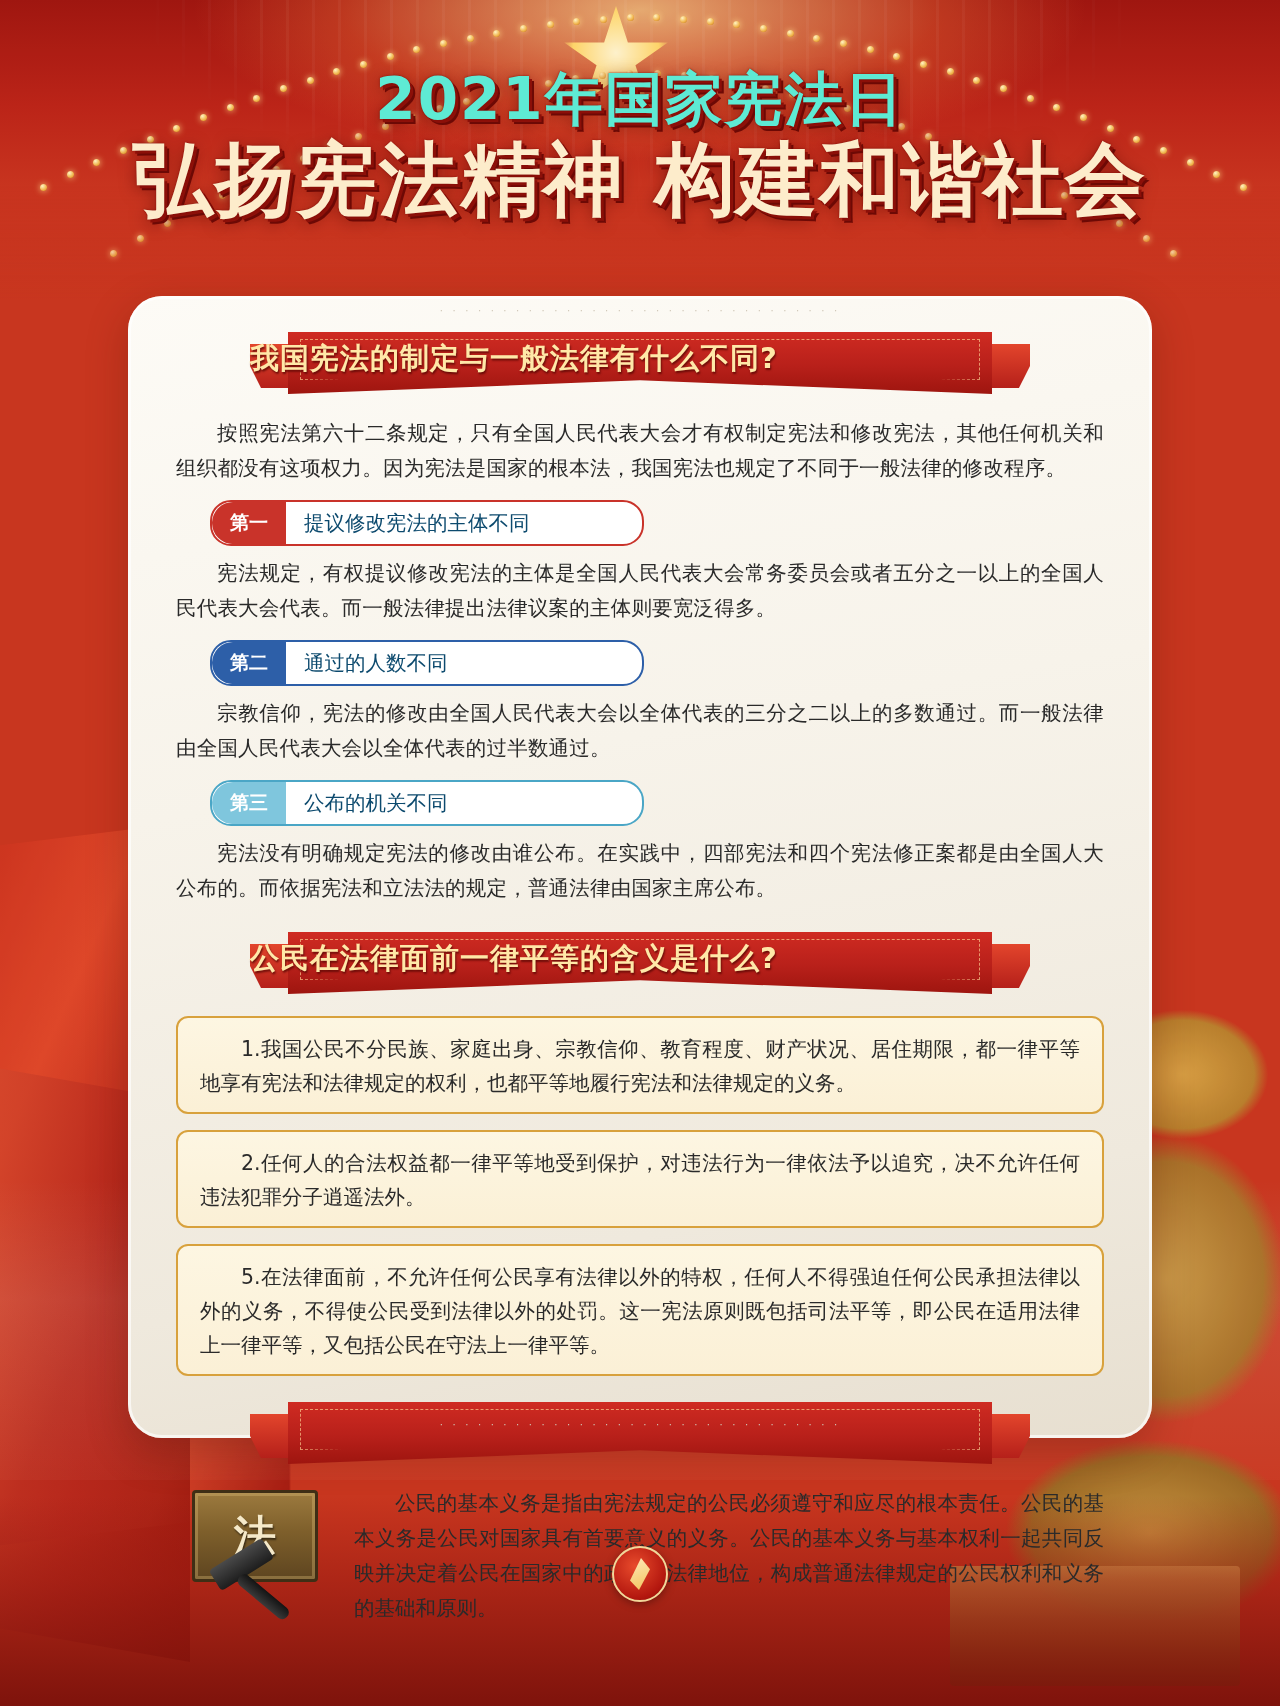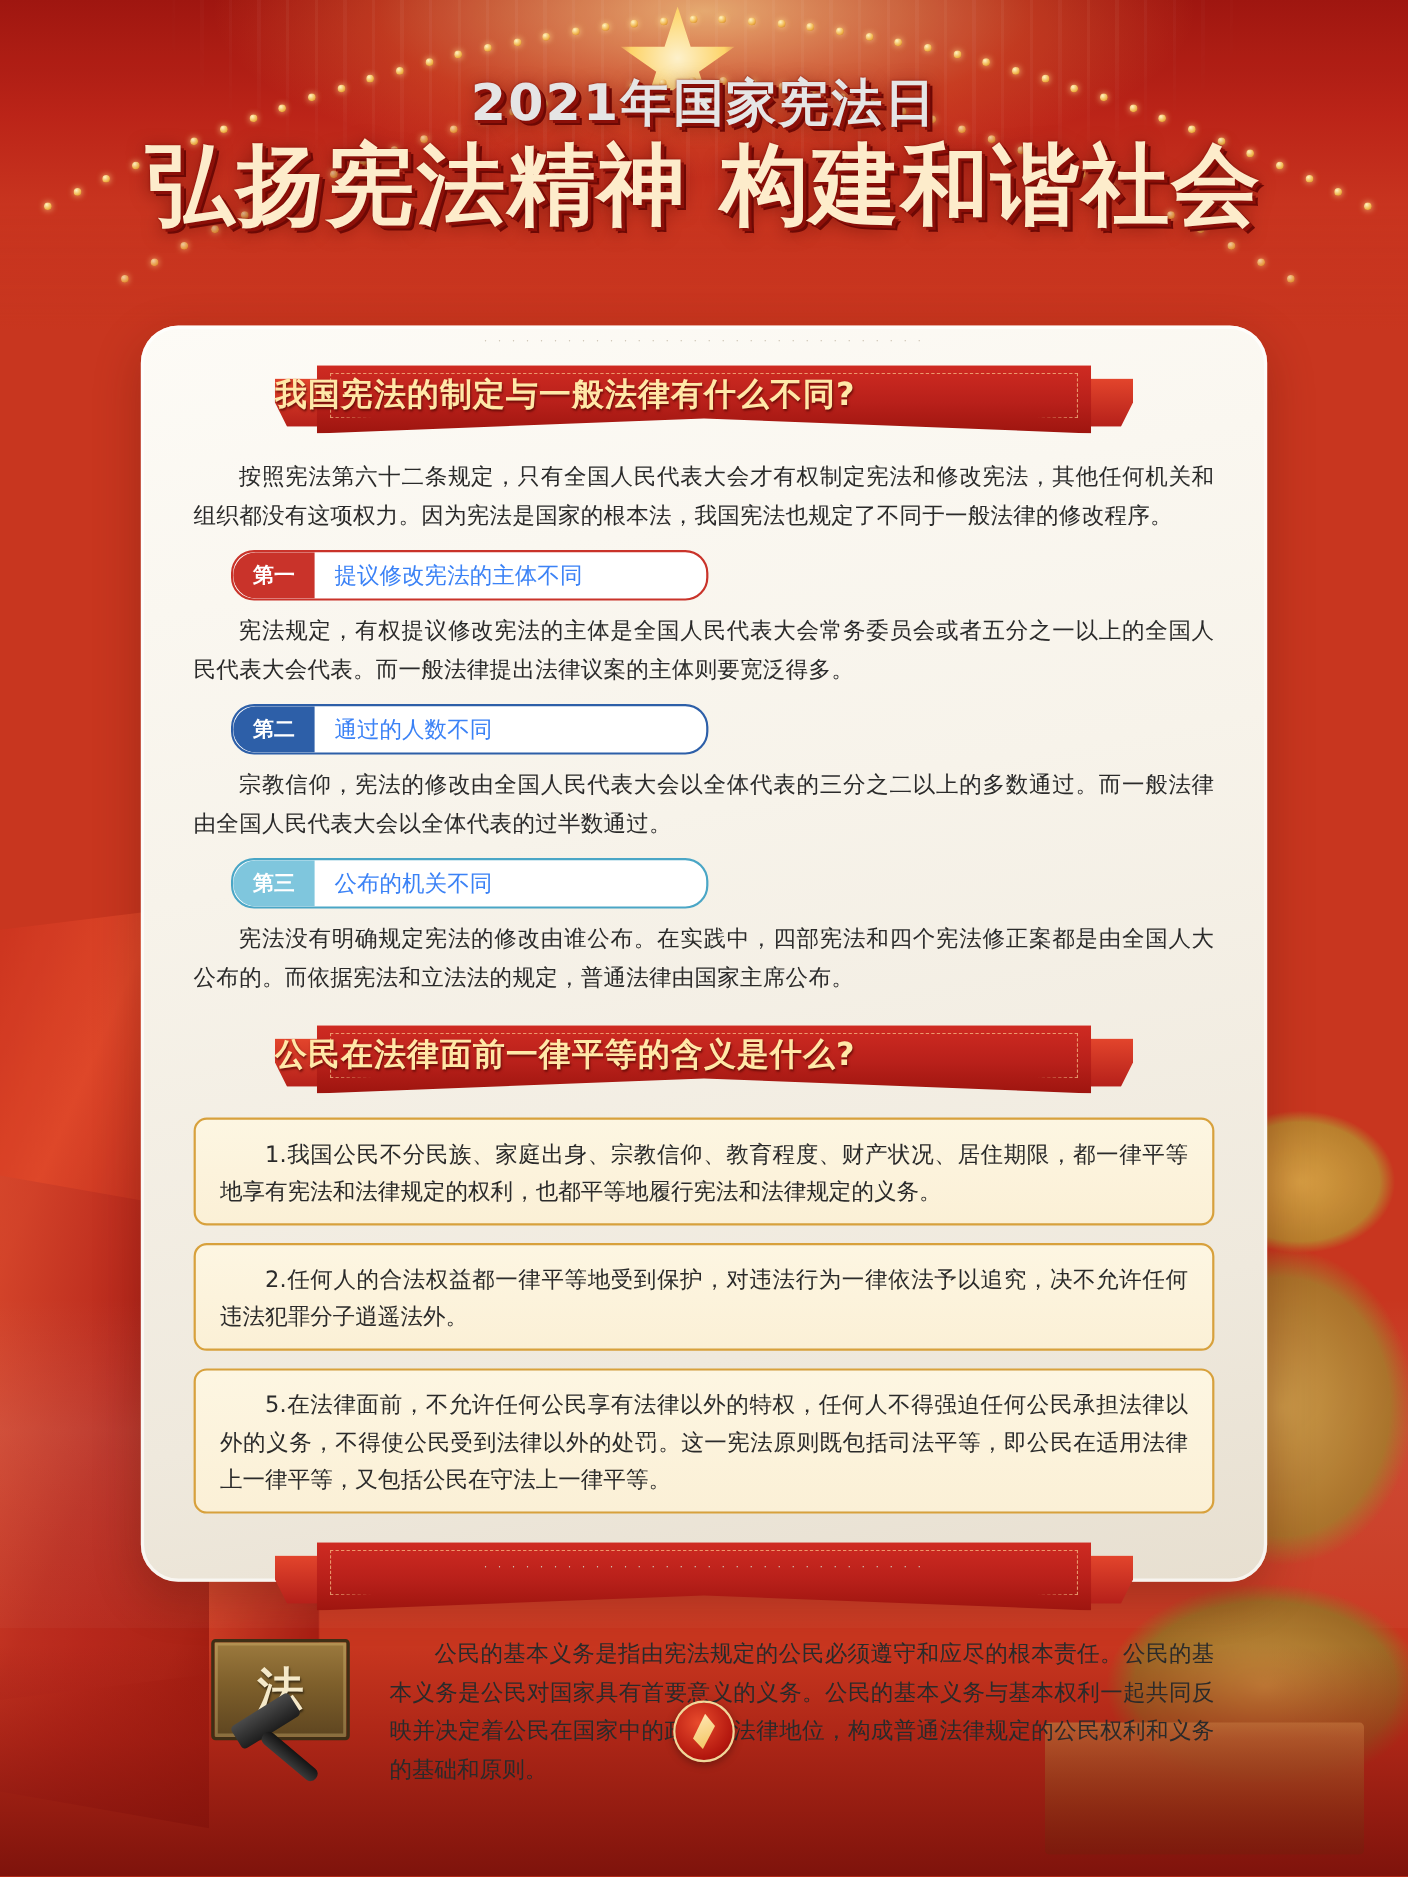--- a/index.html
+++ b/index.html
@@ -108,21 +108,21 @@
     font-family:"DejaVu Sans", sans-serif;
     font-weight:bold;
     color:#f3e2c0;
     letter-spacing:2px;
     text-shadow:
       0 0 2px #7e0d08,
       3px 3px 0 #8d1009,
       5px 5px 0 #6d0905,
       0 4px 16px rgba(90,10,5,.6);
   }
-  #title .l1{ font-size:46px; margin-bottom:12px; color:#e5e5e5; }
+  #title .l1{ font-size:58px; margin-bottom:12px; color:#5eead4; }
   #title .l2{ font-size:80px; color:#fdeccb; }
 
   
   #card{
     position:absolute; left:128px; top:296px; width:1024px; height:1142px;
     background:linear-gradient(170deg,#fdfbf6 0%, #f7f3ea 40%, #efe9dd 78%, #e7dfd0 100%);
     border-radius:34px;
     box-shadow:0 14px 42px rgba(90,20,10,.33), inset 0 0 0 3px rgba(255,255,255,.65);
   }
   #card:before, #card:after{
@@ -194,21 +194,21 @@
   }
   .pill .tag{
     width:74px; height:42px; flex:none;
     display:flex; align-items:center; justify-content:center;
     color:#fff; font-family:"DejaVu Sans",sans-serif; font-size:19px; font-weight:bold;
     border-radius:21px 0 0 21px;
   }
   .pill .ptxt{
     padding-left:18px;
     font-family:"DejaVu Sans", sans-serif;
-    font-size:20.5px; color:#3b82f6;
+    font-size:20.5px; color:#0c4a6e;
   }
   .pill.p1{ border:2px solid #c9332a; } .pill.p1 .tag{ background:#c9332a; }
   .pill.p2{ border:2px solid #2d5fa8; } .pill.p2 .tag{ background:#2d5fa8; }
   .pill.p3{ border:2px solid #4aa6c6; } .pill.p3 .tag{ background:#7fc6dd; }
 
   
   .eqbox{
     border:2px solid #d8a13c;
     background:linear-gradient(180deg,#fdf6e2,#fbf0d6);
     border-radius:12px;

